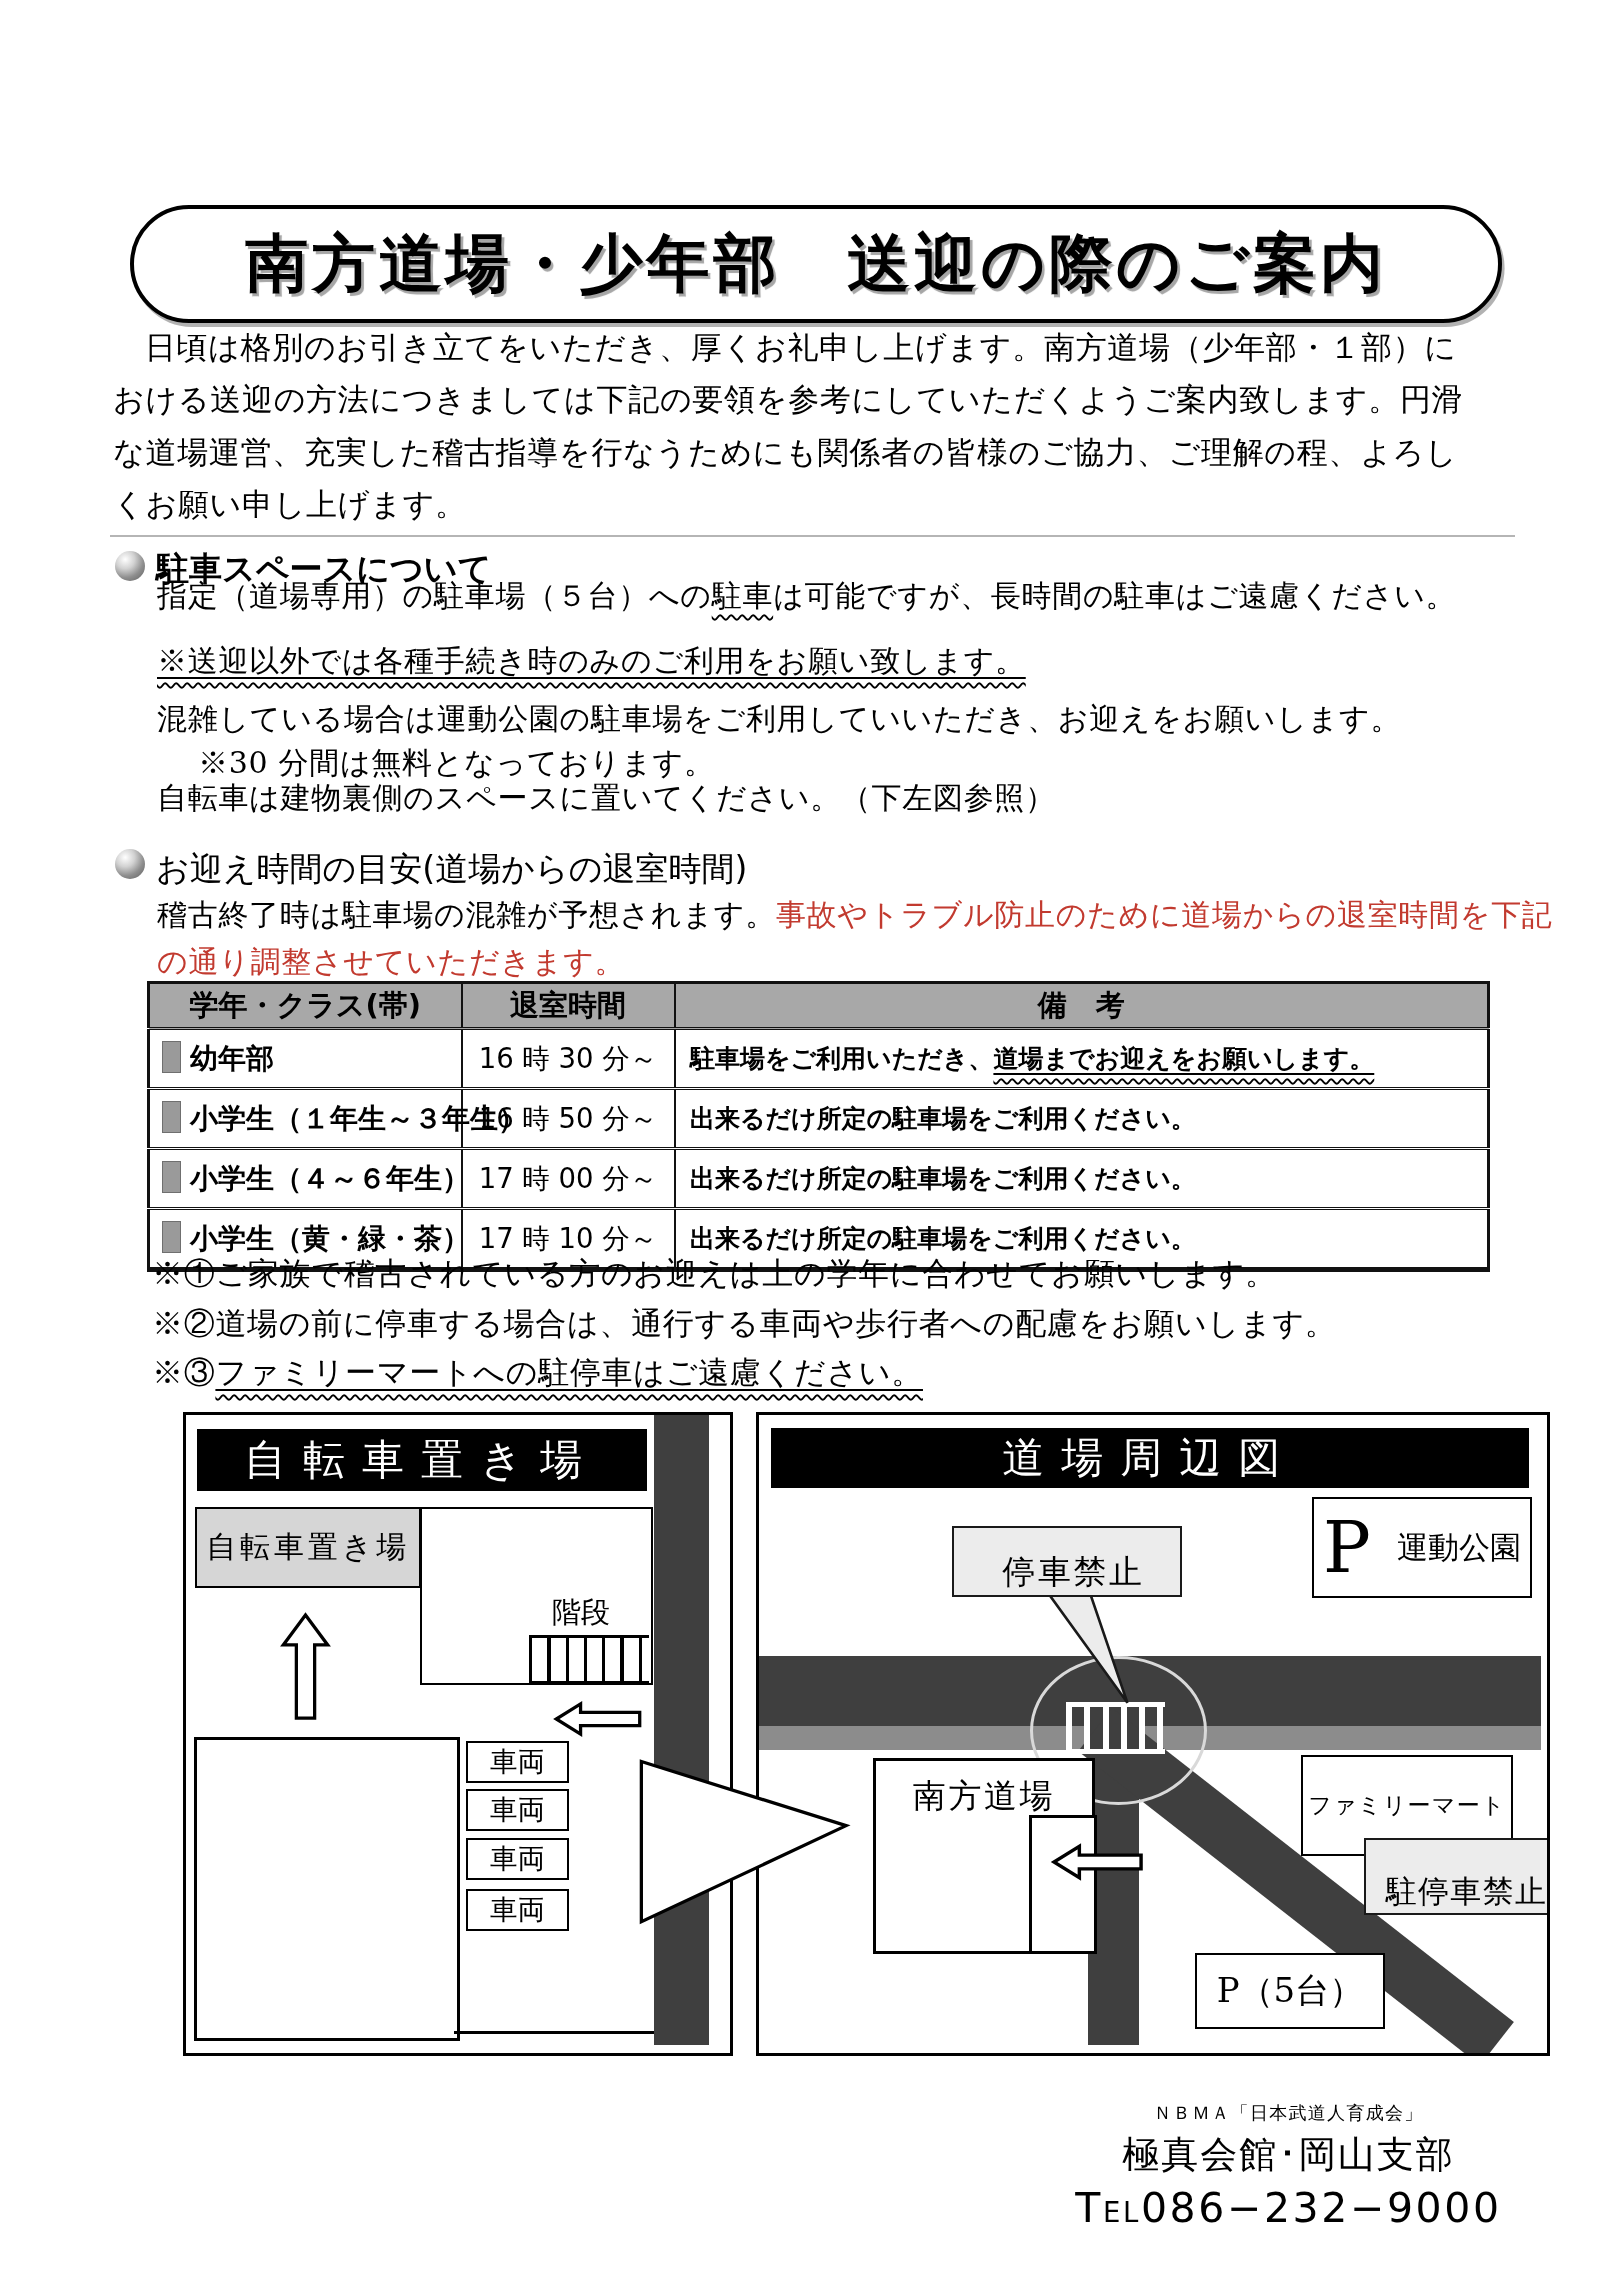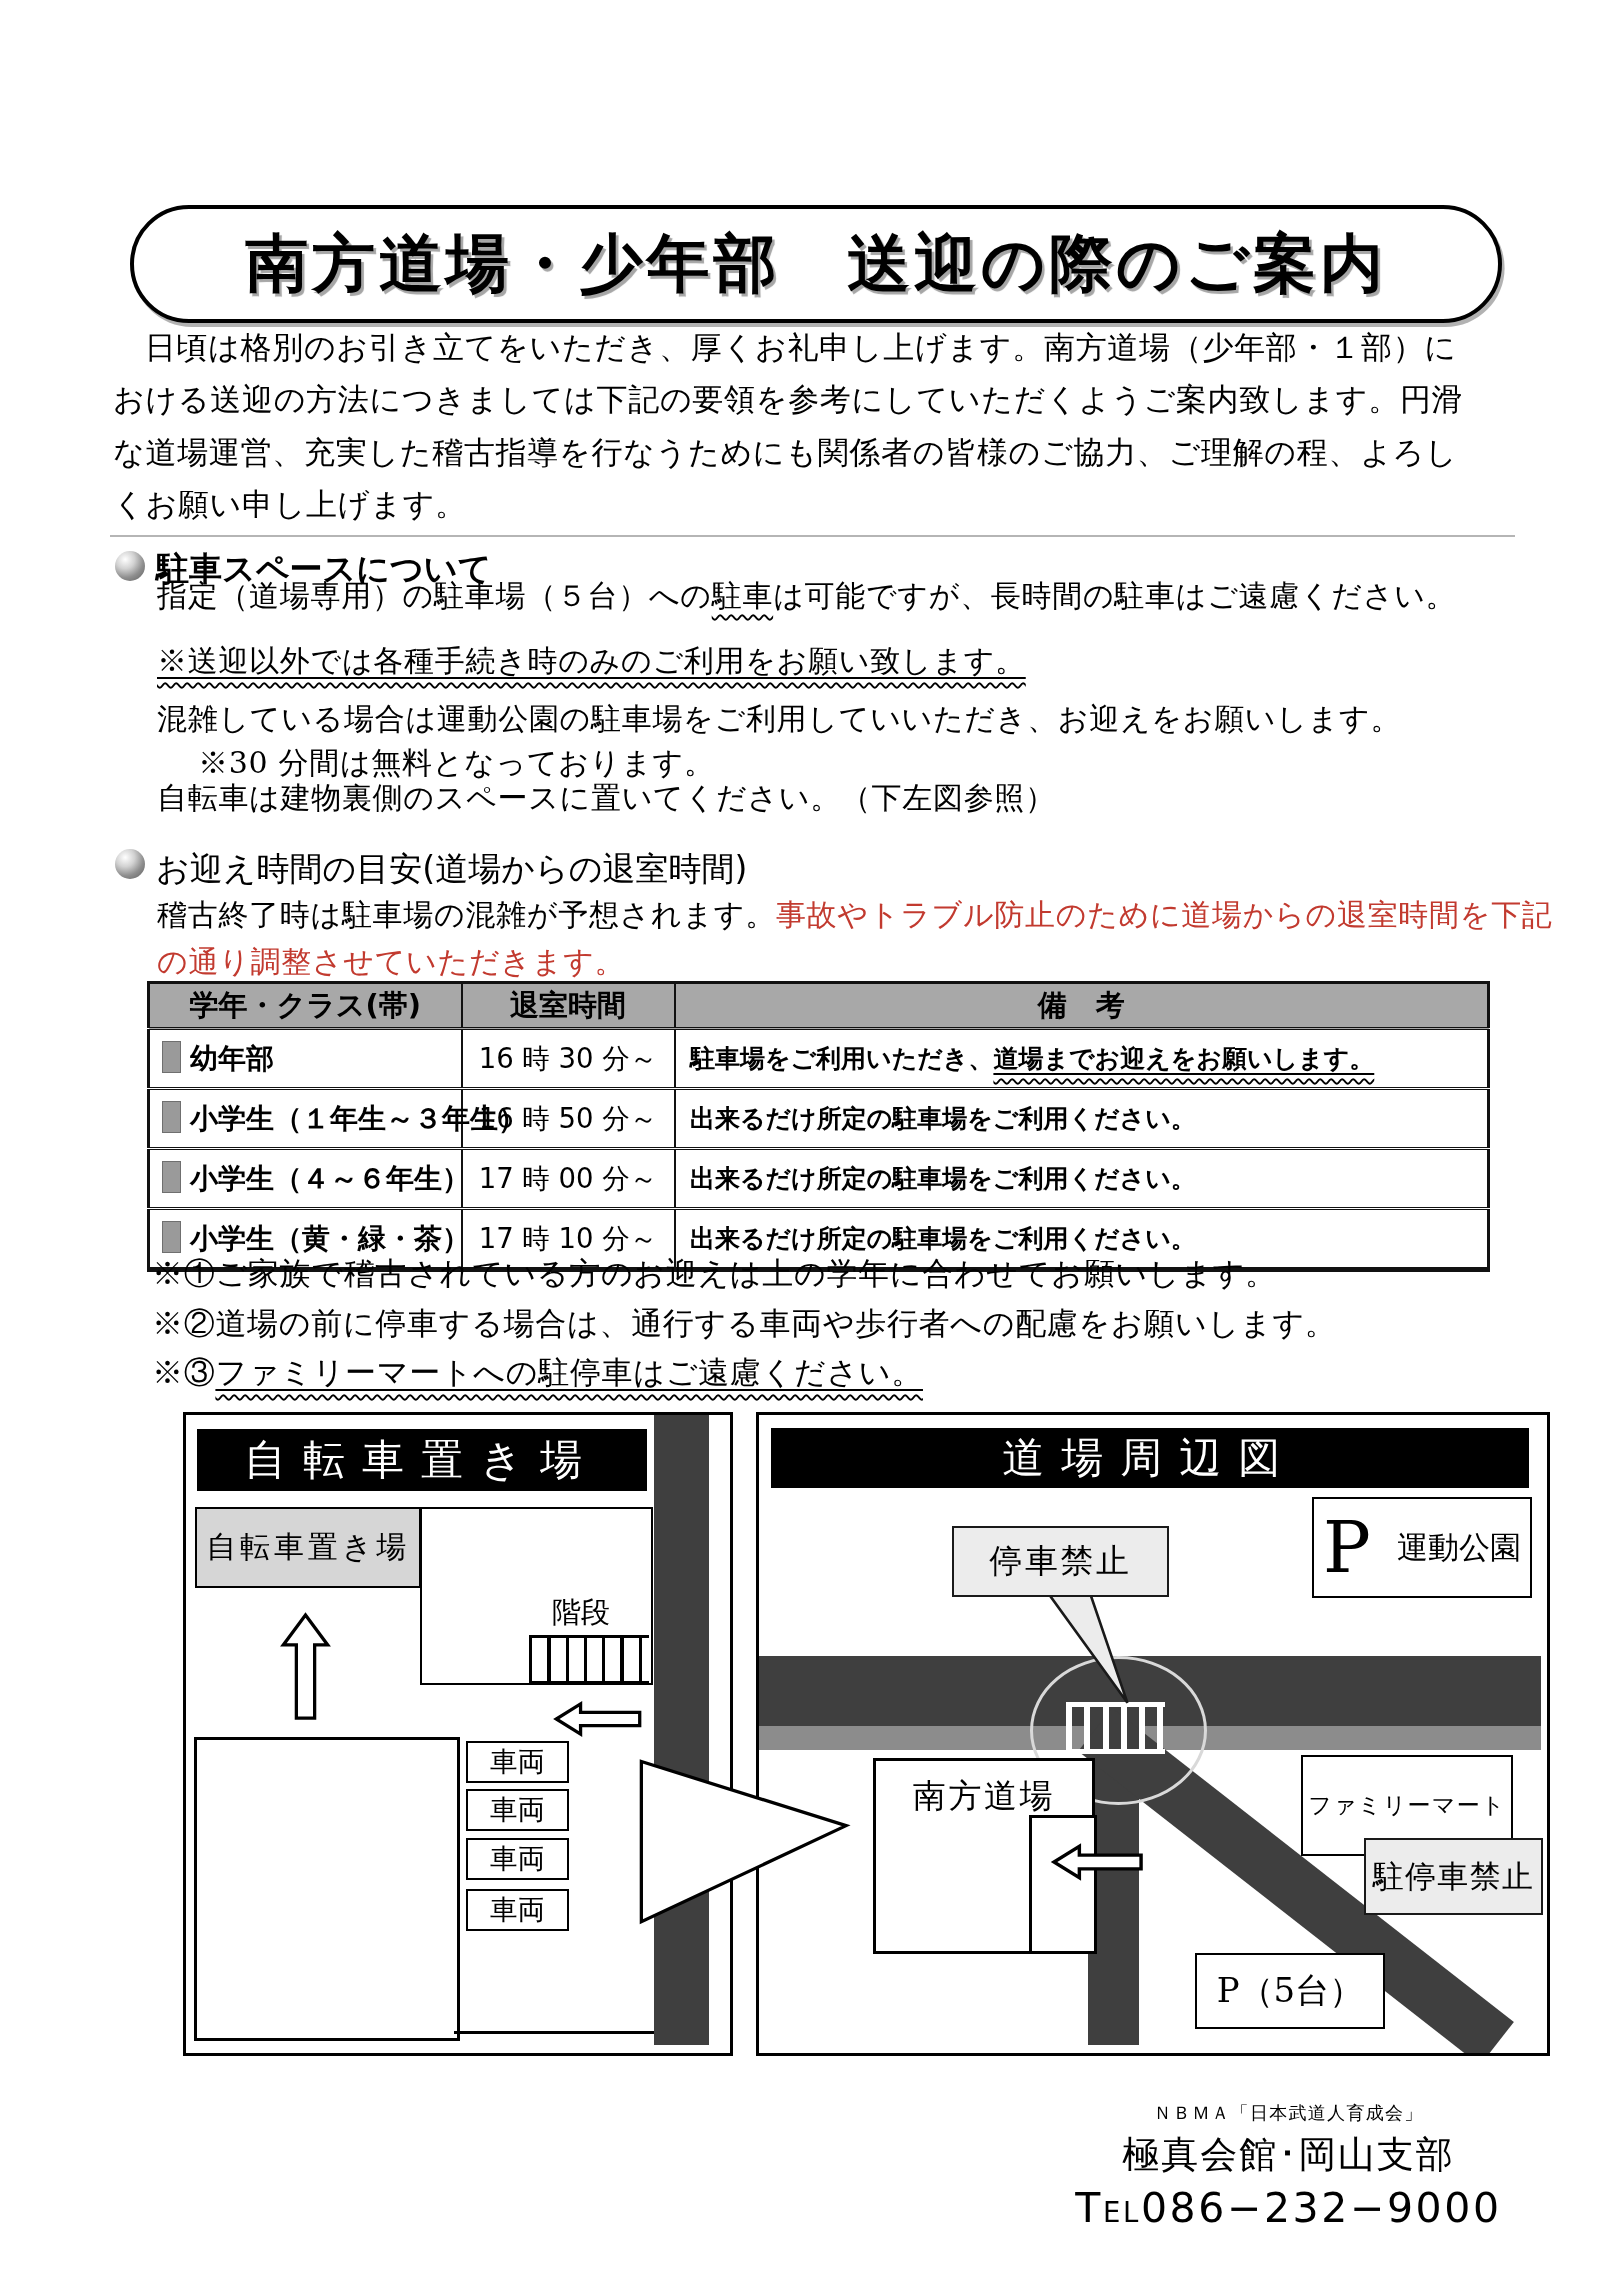--- a/index.html
+++ b/index.html
@@ -79,21 +79,21 @@
   .roadfill{background:#3f3f3f;}
 
   .stairs{
     border-top:3.3px solid #000;border-bottom:3.3px solid #000;
     background:repeating-linear-gradient(90deg,#000 0 3.3px,transparent 3.3px 18.3px);
   }
   .ladder{
     border-top:5.9px solid #fff;border-bottom:5.9px solid #fff;
     background:repeating-linear-gradient(90deg,#fff 0 5.9px,transparent 5.9px 18.3px);
   }
-  .callout{background:#ececec;border:2.6px solid #1a1a1a;display:flex;align-items:center;justify-content:center;}
+  .callout{background:#ececec;border:2.6px solid #1a1a1a;display:flex;align-items:flex-end;justify-content:center;padding-left:13px;}
 
   
   #footer{left:968px;top:2101px;width:641px;text-align:center;}
   #footer .f1{font-size:18px;letter-spacing:1.3px;white-space:nowrap;}
   #footer .f2{font-size:37px;letter-spacing:2px;margin-top:5.2px;white-space:nowrap;}
   #footer .f3{font-size:41px;margin-top:3.9px;white-space:nowrap;letter-spacing:2.6px;}
   .tel-t{font-size:41px;}
   .tel-el{font-size:27.5px;}
 </style>
 </head>

